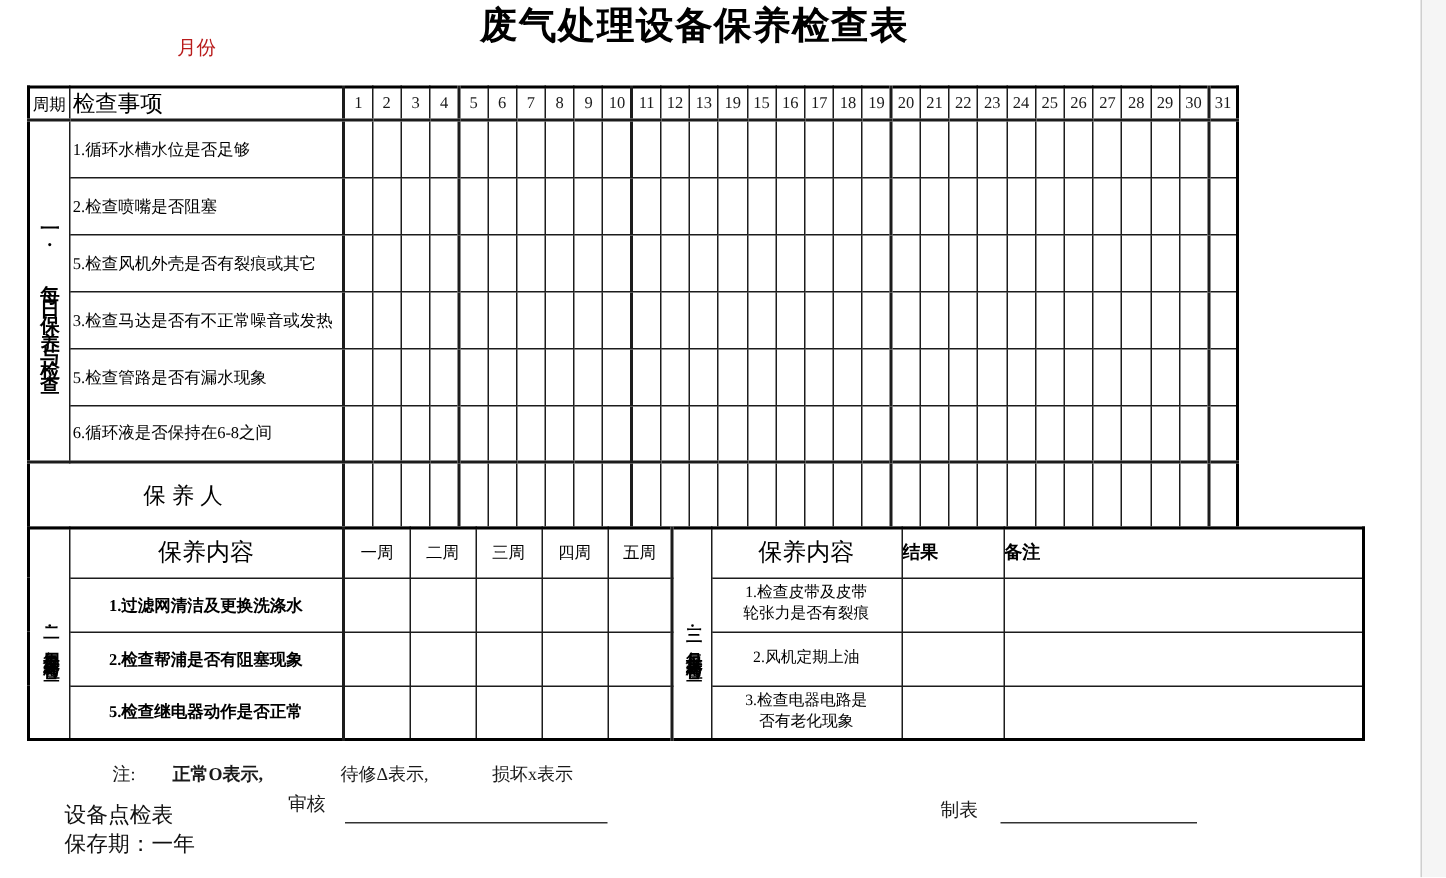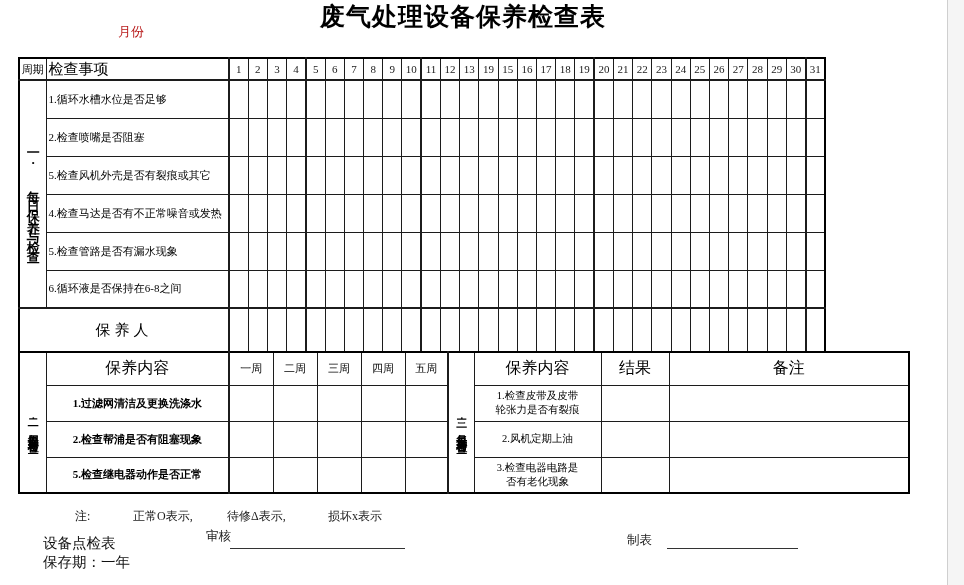--- a/index.html
+++ b/index.html
@@ -38,21 +38,21 @@
 
   .daily-item { text-align:left; padding-left:2px; font-size:11px; }
   .maintainer-cell { text-align:center; font-size:15px; letter-spacing:4px; }
 
   .bottom-table tr.b-header { height:33px; }
   .bottom-table tr.b-row { height:36px; }
   .content-h { text-align:center; font-size:16px; }
   .week-h { text-align:center; font-size:11px; }
   .weekly-item { text-align:center; font-weight:bold; font-size:11px; }
   .monthly-item { text-align:center; font-size:10.5px; line-height:1.35; padding:0 18px; }
-  .result-h, .remark-h { text-align:center; font-size:16px; }
+  .result-h, .remark-h { text-align:left; font-size:12px;font-weight:bold; }
 
   .foot-note { position:absolute; font-size:12px; color:#1a1a1a; }
   .sig-label { position:absolute; font-size:12.5px; color:#1a1a1a; }
   .sig-line { position:absolute; border-top:1.5px solid #333; height:0; }
   .doc-meta { position:absolute; font-size:14.5px; font-weight:normal; color:#111; }
 
   .page-edge {
     position:absolute; top:0; right:0; width:17px; height:585px;
     background:#f5f5f5; border-left:1px solid #cfcfcf;
   }
@@ -203,21 +203,21 @@
           <td class="day-cell"></td>
           <td class="day-cell"></td>
           <td class="day-cell"></td>
           <td class="day-cell"></td>
           <td class="day-cell"></td>
           <td class="day-cell"></td>
           <td class="day-cell"></td>
           <td class="day-cell bl2"></td>
         </tr>
       <tr class="item-row">
-        <td class="daily-item">4.检查马达是否有不正常噪音或发热</td>
+        <td class="daily-item">3.检查马达是否有不正常噪音或发热</td>
       <td class="day-cell bl2"></td>
           <td class="day-cell"></td>
           <td class="day-cell"></td>
           <td class="day-cell"></td>
           <td class="day-cell bl2"></td>
           <td class="day-cell"></td>
           <td class="day-cell"></td>
           <td class="day-cell"></td>
           <td class="day-cell"></td>
           <td class="day-cell"></td>
@@ -406,25 +406,25 @@
         <td></td>
         <td></td>
         <td class="monthly-item">3.检查电器电路是否有老化现象</td>
         <td></td>
         <td></td>
       </tr>
     </tbody>
   </table>
 
   <span class="foot-note" style="top:508px; left:75px;">注:</span>
-  <span class="foot-note" style="top:508px; left:133px;">正常O表示,</span>
+  <span class="foot-note" style="top:508px; left:115px;font-weight:bold;">正常O表示,</span>
   <span class="foot-note" style="top:508px; left:227px;">待修Δ表示,</span>
   <span class="foot-note" style="top:508px; left:328px;">损坏x表示</span>
 
-  <span class="sig-label" style="top:528px; left:206px;">审核</span>
+  <span class="sig-label" style="top:528px; left:192px;">审核</span>
   <div class="sig-line" style="top:548px; left:230px; width:175px;"></div>
 
   <span class="sig-label" style="top:532px; left:627px;">制表</span>
   <div class="sig-line" style="top:548px; left:667px; width:131px;"></div>
 
   <div class="doc-meta" style="top:534px; left:43px;">设备点检表</div>
   <div class="doc-meta" style="top:553px; left:43px;">保存期：一年</div>
 
   <div class="page-edge"></div>
 </div>

